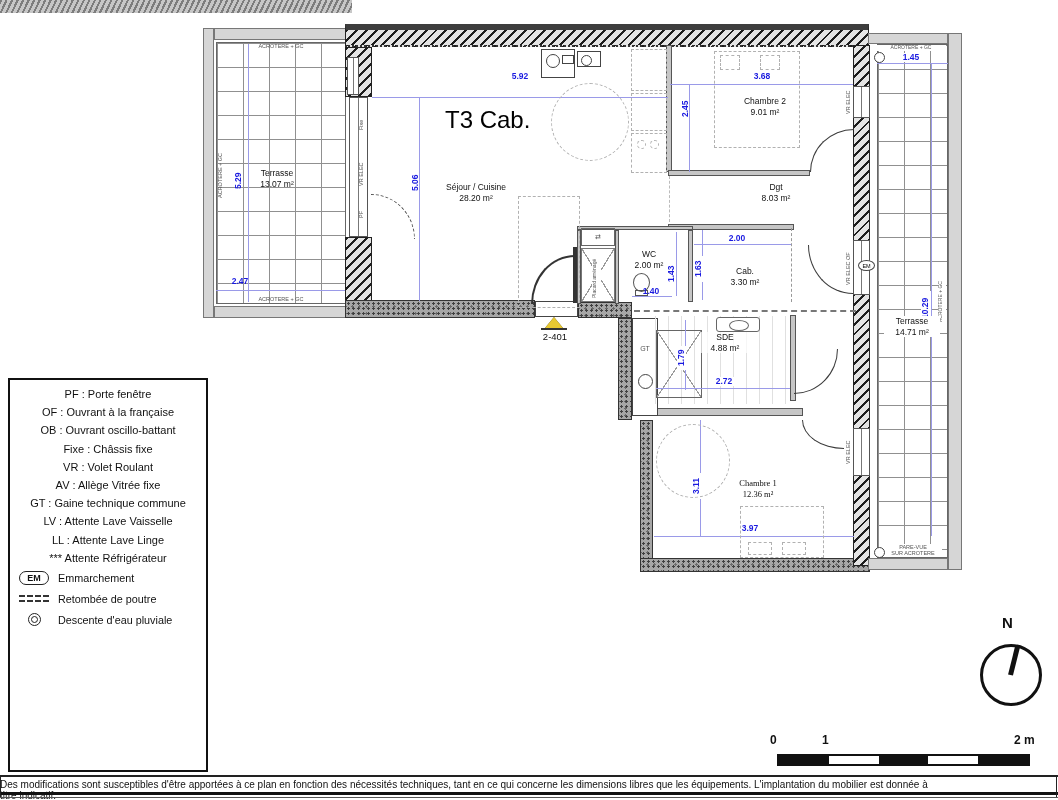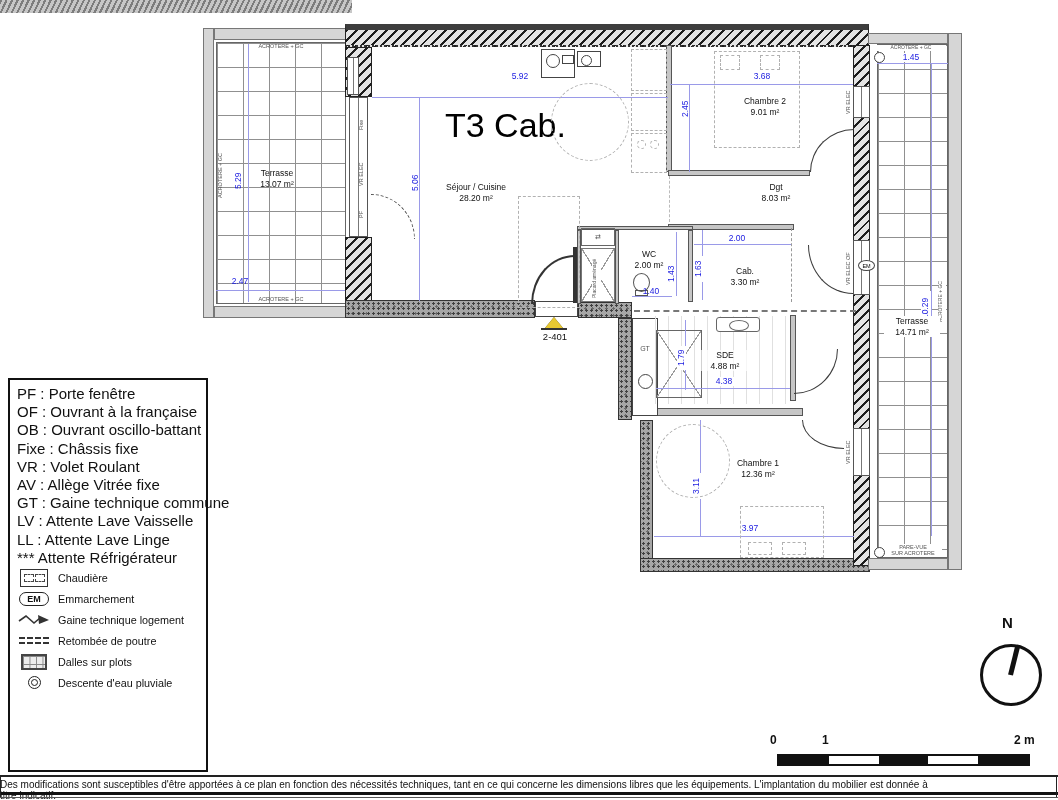--- a/index.html
+++ b/index.html
@@ -13,30 +13,30 @@
   .acro{background:#d6d6d6;border:1px solid #777;box-sizing:border-box;}
   .tiles{background-color:#fff;background-image:linear-gradient(to right,#909090 1px,transparent 1px),linear-gradient(to bottom,#909090 1px,transparent 1px);background-size:26px 24px;border:1px solid #666;box-sizing:border-box;}
   .winframe{background:linear-gradient(90deg,transparent calc(50% - .5px),#777 calc(50% - .5px),#777 calc(50% + .5px),transparent calc(50% + .5px)),#fff;border:1px solid #555;box-sizing:border-box;}
   .furn{border:1.5px dashed #b1b1b1;box-sizing:border-box;}
   .xbox{border:1px solid #777;box-sizing:border-box;background-image:linear-gradient(to top right,transparent calc(50% - .6px),#9a9a9a calc(50% - .6px),#9a9a9a calc(50% + .6px),transparent calc(50% + .6px)),linear-gradient(to bottom right,transparent calc(50% - .6px),#9a9a9a calc(50% - .6px),#9a9a9a calc(50% + .6px),transparent calc(50% + .6px));}
   .lightlines{background-image:repeating-linear-gradient(90deg,#e0e0e0 0 1px,transparent 1px 13px);}
   .topstrip{background:repeating-linear-gradient(115deg,#7d7d7d 0 2px,#c7c7c7 2px 5px);}
   
   .rl{font-size:8.5px;color:#111;text-align:center;line-height:1.25;}
   .rl .ln{display:block;white-space:nowrap;}
-  .dim{color:#1a1ae0;font-weight:normal;font-size:8.5px;text-align:center;line-height:1;white-space:nowrap;}
+  .dim{color:#1a1ae0;font-weight:bold;font-size:8.5px;text-align:center;line-height:1;white-space:nowrap;}
   .dl{background:#9a9ae8;}
   .vt{writing-mode:vertical-rl;transform:rotate(180deg);}
   .ann{color:#555;font-size:5.5px;line-height:1.15;text-align:center;white-space:nowrap;}
-  .t3{font-size:34px;color:#000;white-space:nowrap;}
+  .t3{font-size:24px;color:#000;white-space:nowrap;}
   .arc{border:0 solid #3a3a3a;box-sizing:border-box;}
   
   .legend{left:8px;top:378px;width:200px;height:394px;border:2px solid #111;box-sizing:border-box;padding:5px 7px;background:#fff;}
   .lg-title{font-size:11.5px;line-height:19px;color:#111;}
-  .lg-line{font-size:15px;line-height:18.2px;color:#111;white-space:nowrap;}
+  .lg-line{font-size:11px;line-height:18.2px;color:#111;white-space:nowrap;text-align:center;}
   .lg-row{display:flex;align-items:center;gap:7px;height:21px;font-size:10.8px;color:#111;white-space:nowrap;}
   .lg-row.tall{height:30px;}
   .lg-ic{flex:0 0 34px;display:flex;justify-content:center;}
   .ic-chaud{width:26px;height:16px;border:1.3px solid #333;position:relative;background:#fff;}
   .ic-chaud i{position:absolute;border:1px dashed #444;}
   .ic-carr{width:26px;height:16px;border:1.3px solid #333;background-image:linear-gradient(to right,#333 1px,transparent 1px),linear-gradient(to bottom,#333 1px,transparent 1px);background-size:8.6px 7.4px;box-sizing:border-box;}
   .ic-em{width:30px;height:14px;border:1.5px solid #222;border-radius:8px;font-size:9px;font-weight:bold;display:flex;align-items:center;justify-content:center;box-sizing:border-box;}
   .ic-soff{width:26px;height:15px;background:#b5b5b5;border:1px solid #666;box-sizing:border-box;}
   .ic-ret{width:30px;height:7px;border-top:2px dashed #333;border-bottom:2px dashed #333;box-sizing:border-box;}
   .ic-dal{width:26px;height:16px;border:2px solid #444;background-color:#ececec;background-image:linear-gradient(to right,#888 1px,transparent 1px),linear-gradient(to bottom,#888 1px,transparent 1px);background-size:6.5px 8px;box-sizing:border-box;}
@@ -191,31 +191,31 @@
   <div class="abs dl" style="left:694px;top:244px;width:97px;height:1px;"></div>
   <div class="abs dim" style="left:723px;top:234px;width:28px;">2.00</div>
   <div class="abs dl" style="left:702px;top:230px;width:1px;height:70px;"></div>
   <div class="abs dim vt" style="left:694px;top:256px;width:9px;height:26px;background:#fff;">1.63</div>
 
   <div class="abs lightlines" style="left:655px;top:316px;width:135px;height:88px;"></div>
   <div class="abs xbox" style="left:656px;top:330px;width:46px;height:68px;border-color:#666;"></div>
   <div class="abs" style="left:716px;top:317px;width:44px;height:15px;border:1.2px solid #666;border-radius:3px;box-sizing:border-box;background:#fff;">
     <div style="position:absolute;left:12px;top:2px;width:18px;height:9px;border:1px solid #666;border-radius:50%;"></div>
   </div>
-  <div class="abs rl" style="left:700px;top:350px;width:50px;background:rgba(255,255,255,.7);">
+  <div class="abs rl" style="left:700px;top:332px;width:50px;background:rgba(255,255,255,.7);">
     <span class="ln">SDE</span>
     <span class="ln">4.88 m²</span>
   </div>
   <div class="abs dl" style="left:685px;top:320px;width:1px;height:70px;"></div>
   <div class="abs dim vt" style="left:677px;top:346px;width:9px;height:24px;background:#fff;">1.79</div>
   <div class="abs dl" style="left:656px;top:388px;width:134px;height:1px;"></div>
-  <div class="abs dim" style="left:710px;top:377px;width:28px;background:#fff;">4.38</div>
+  <div class="abs dim" style="left:710px;top:377px;width:28px;background:#fff;">2.72</div>
   <div class="abs arc" style="left:794px;top:349px;width:44px;height:45px;border-right:1.6px solid #3a3a3a;border-bottom:1.6px solid #3a3a3a;border-bottom-right-radius:100% 100%;"></div>
 
-  <div class="abs rl" style="left:726px;top:458px;width:64px;">
+  <div class="abs rl" style="left:726px;top:478px;width:64px;font-family:Liberation Serif, serif;">
     <span class="ln">Chambre 1</span>
     <span class="ln">12.36 m²</span>
   </div>
   <div class="abs dl" style="left:700px;top:420px;width:1px;height:116px;"></div>
   <div class="abs dim vt" style="left:692px;top:473px;width:9px;height:26px;background:#fff;">3.11</div>
   <div class="abs dl" style="left:654px;top:536px;width:200px;height:1px;"></div>
   <div class="abs dim" style="left:736px;top:524px;width:28px;background:#fff;">3.97</div>
   <div class="abs furn" style="left:656px;top:424px;width:74px;height:74px;border-radius:50%;"></div>
   <div class="abs furn" style="left:740px;top:506px;width:84px;height:52px;"></div>
   <div class="abs furn" style="left:748px;top:542px;width:24px;height:13px;"></div>
@@ -249,56 +249,32 @@
     <div class="lg-line">OB : Ouvrant oscillo-battant</div>
     <div class="lg-line">Fixe : Châssis fixe</div>
     <div class="lg-line">VR : Volet Roulant</div>
     <div class="lg-line">AV : Allège Vitrée fixe</div>
     <div class="lg-line">GT : Gaine technique commune</div>
     <div class="lg-line">LV : Attente Lave Vaisselle</div>
     <div class="lg-line">LL : Attente Lave Linge</div>
     <div class="lg-line">*** Attente Réfrigérateur</div>
     <div class="lg-row">
       <span class="lg-ic">
-          <span class="ic-chaud">
-            <i style="left:3px;top:4px;width:8px;height:6px;"></i>
-            <i style="left:14px;top:4px;width:8px;height:6px;"></i>
-          </span>
-        </span>
-      <span>Chaudière</span>
-    </div>
-    <div class="lg-row">
-      <span class="lg-ic">
           <span class="ic-em">EM</span>
         </span>
       <span>Emmarchement</span>
-    </div>
-    <div class="lg-row">
-      <span class="lg-ic">
-          <svg width="32" height="13" viewBox="0 0 32 13">
-            <path d="M1 8 L8 3 L16 10 L22 5" stroke="#333" stroke-width="1.6" fill="none"></path>
-            <path d="M20 2 L31 7 L21 11 Z" fill="#333"></path>
-          </svg>
-        </span>
-      <span>Gaine technique logement</span>
     </div>
     <div class="lg-row">
       <span class="lg-ic">
           <span class="ic-ret"></span>
         </span>
       <span>Retombée de poutre</span>
     </div>
     <div class="lg-row">
       <span class="lg-ic">
-          <span class="ic-dal"></span>
-        </span>
-      <span>Dalles sur plots</span>
-    </div>
-    <div class="lg-row">
-      <span class="lg-ic">
           <span class="ic-desc">
             <i></i>
           </span>
         </span>
       <span>Descente d'eau pluviale</span>
     </div>
   </div>
 
   <div class="abs slabel" style="left:1002px;top:614px;font-size:15px;">N</div>
   <div class="abs" style="left:980px;top:644px;width:62px;height:62px;border:3px solid #111;border-radius:50%;box-sizing:border-box;"></div>

